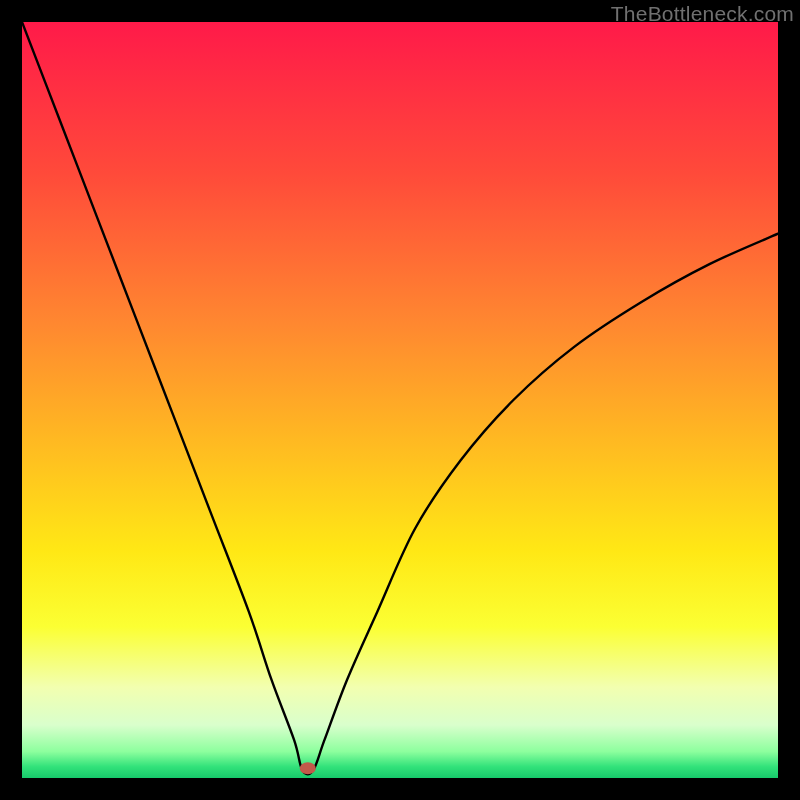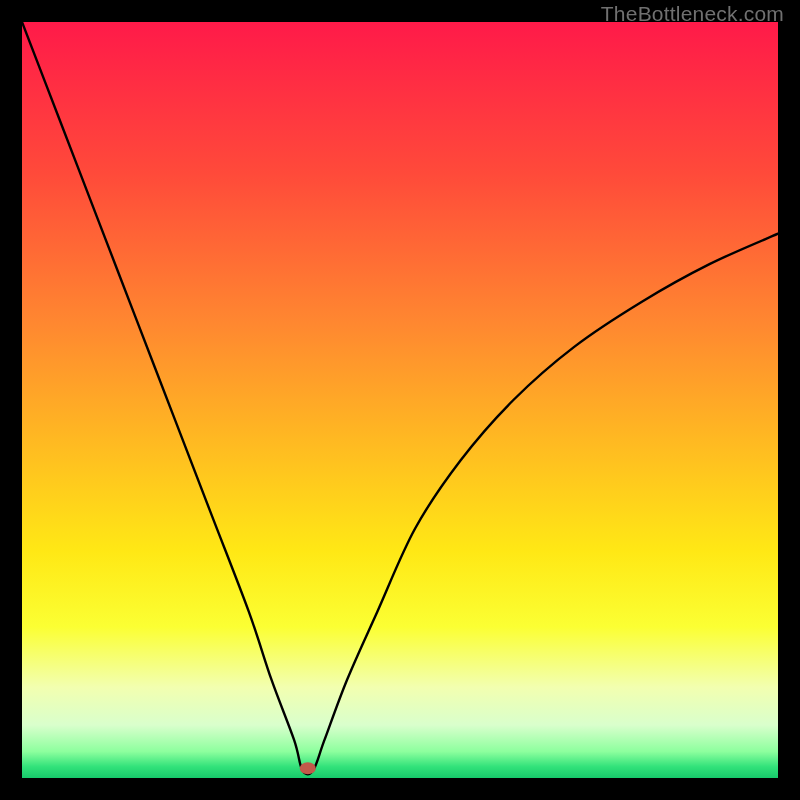--- a/index.html
+++ b/index.html
@@ -14,21 +14,21 @@
   .frame {
     position: absolute;
     left: 22px;
     top: 22px;
     width: 756px;
     height: 756px;
   }
   .watermark {
     position: absolute;
     top: 2px;
-    right: 16px;
+    right: 6px;
     color: #707070;
     font-size: 21px;
     font-weight: 500;
     letter-spacing: 0.2px;
     z-index: 10;
   }
   svg { display: block; }
 </style>
 </head>
 <body>

